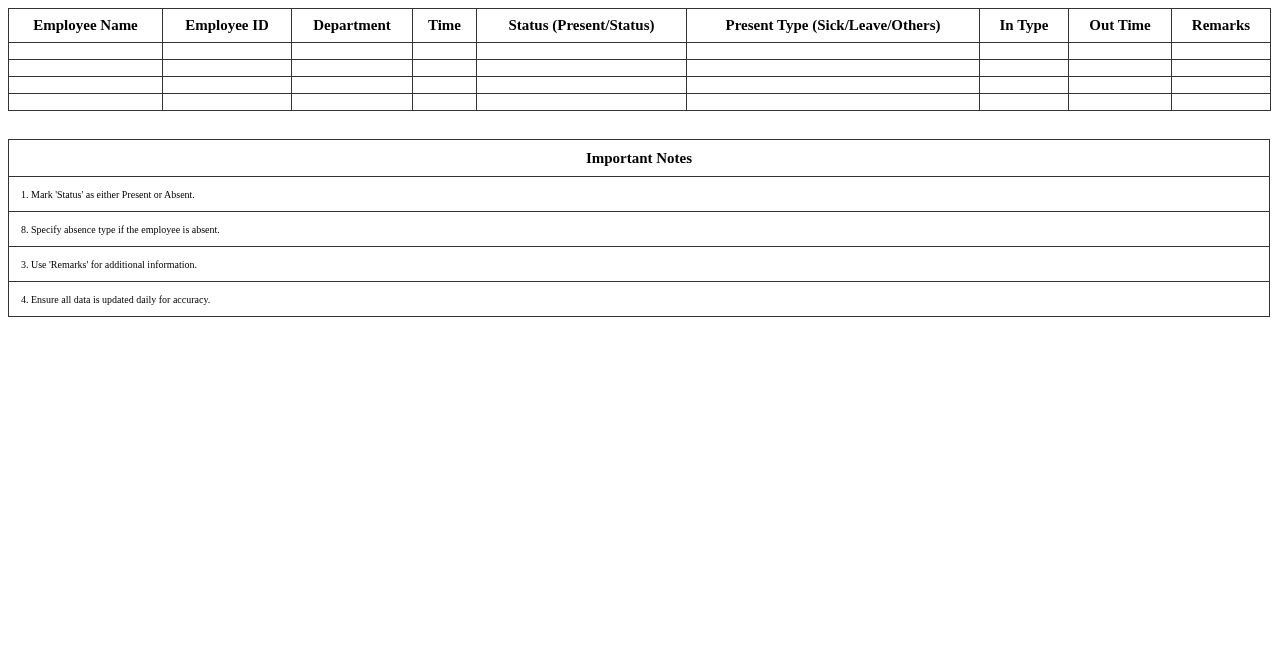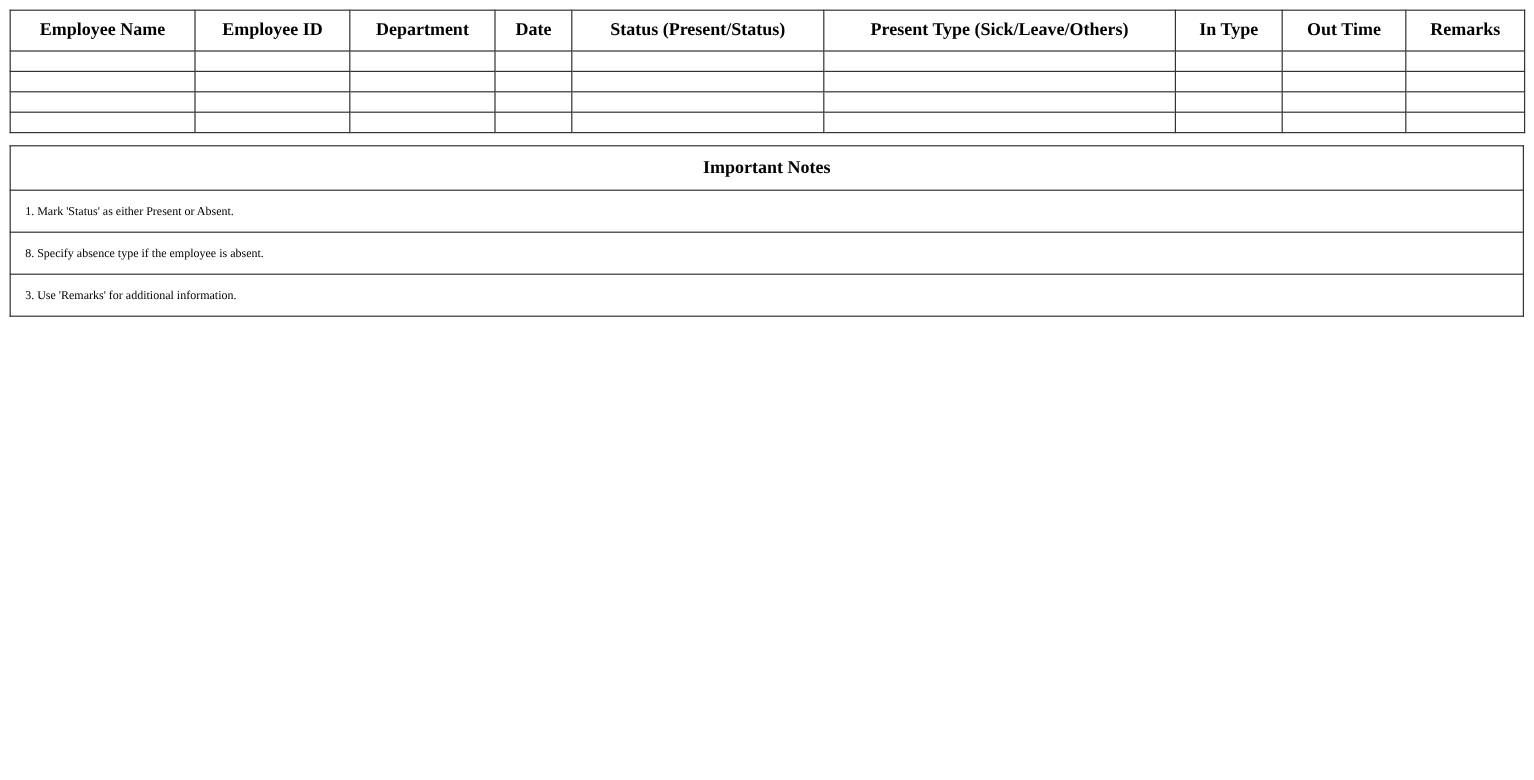--- a/index.html
+++ b/index.html
@@ -10,21 +10,21 @@
       font-size: 15px;
     }
     .wrap { position: absolute; left: 8px; top: 8px; width: 1262px; }
     table { border-collapse: collapse; width: 1262px; table-layout: fixed; font-family: Liberation Serif, serif; }
     .att th, .att td { border: 1px solid #333; padding: 0; }
     .att th {
       height: 33px; font-weight: bold; text-align: center;
       font-size: 15px; vertical-align: middle;
     }
     .att td { height: 16px; }
-    .notes { margin-top: 10px; }
+    .notes { margin-top: 28px; }
     .notes th, .notes td { border: 1px solid #333; }
     .notes th {
       height: 34px; font-weight: bold; text-align: center; font-size: 15px;
     }
     .notes td {
       height: 34px; padding: 0 0 0 12px; text-align: left; font-size: 10px;
     }
   </style>
 </head>
 <body>
@@ -40,21 +40,21 @@
         <col style="width:293px">
       <col style="width:89px">
         <col style="width:103px">
         <col style="width:99px">
     </colgroup>
     <thead>
       <tr>
         <th>Employee Name</th>
         <th>Employee ID</th>
         <th>Department</th>
-        <th>Date</th>
+        <th>Time</th>
         <th>Status (Present/Status)</th>
         <th>Present Type (Sick/Leave/Others)</th>
         <th>In Type</th>
         <th>Out Time</th>
         <th>Remarks</th>
       </tr>
     </thead>
     <tbody>
       <tr>
         <td></td>
@@ -112,15 +112,18 @@
     <tbody>
       <tr>
         <td>1. Mark 'Status' as either Present or Absent.</td>
       </tr>
       <tr>
         <td>8. Specify absence type if the employee is absent.</td>
       </tr>
       <tr>
         <td>3. Use 'Remarks' for additional information.</td>
       </tr>
+      <tr>
+        <td>4. Ensure all data is updated daily for accuracy.</td>
+      </tr>
     </tbody>
   </table>
 </div>
 
 </body></html>

